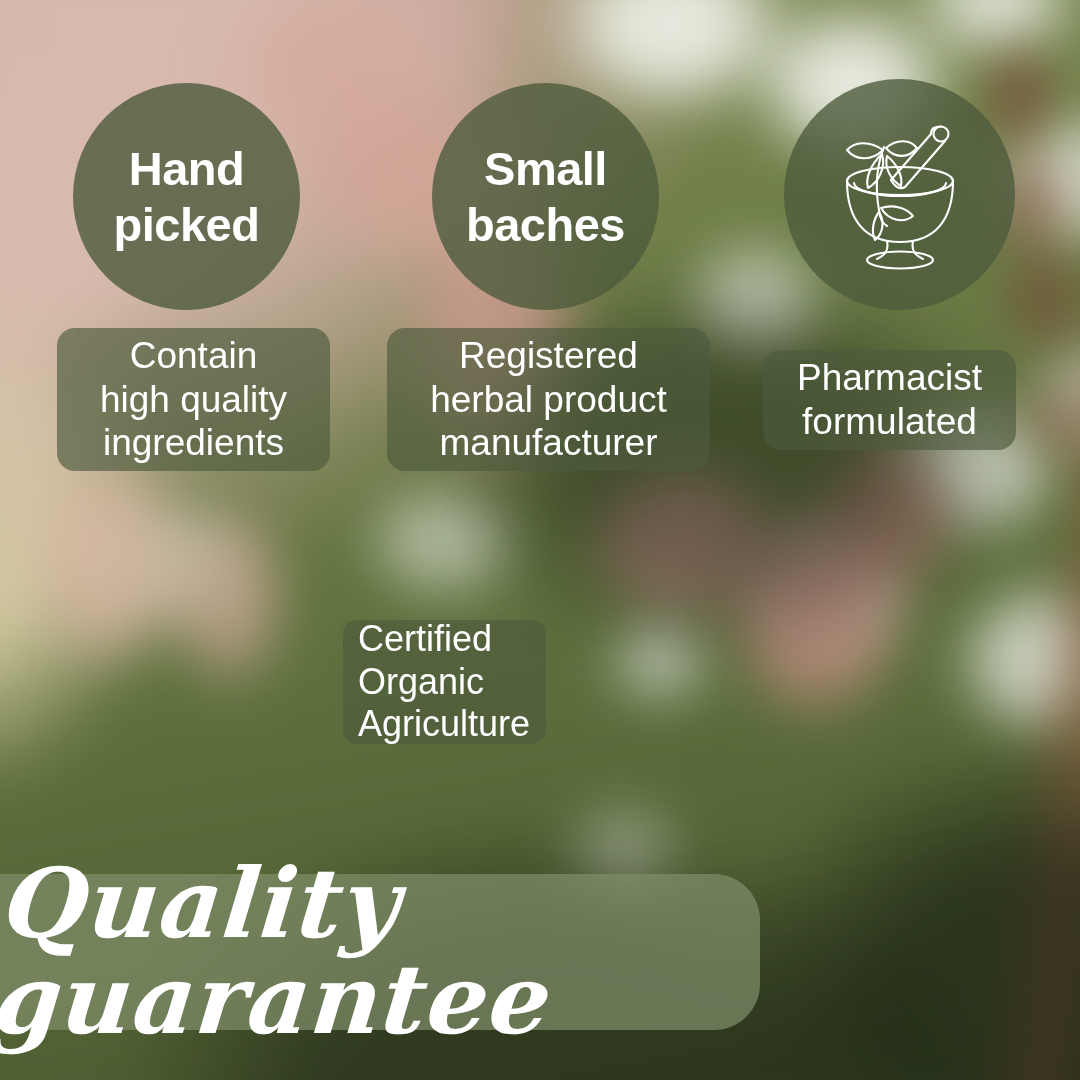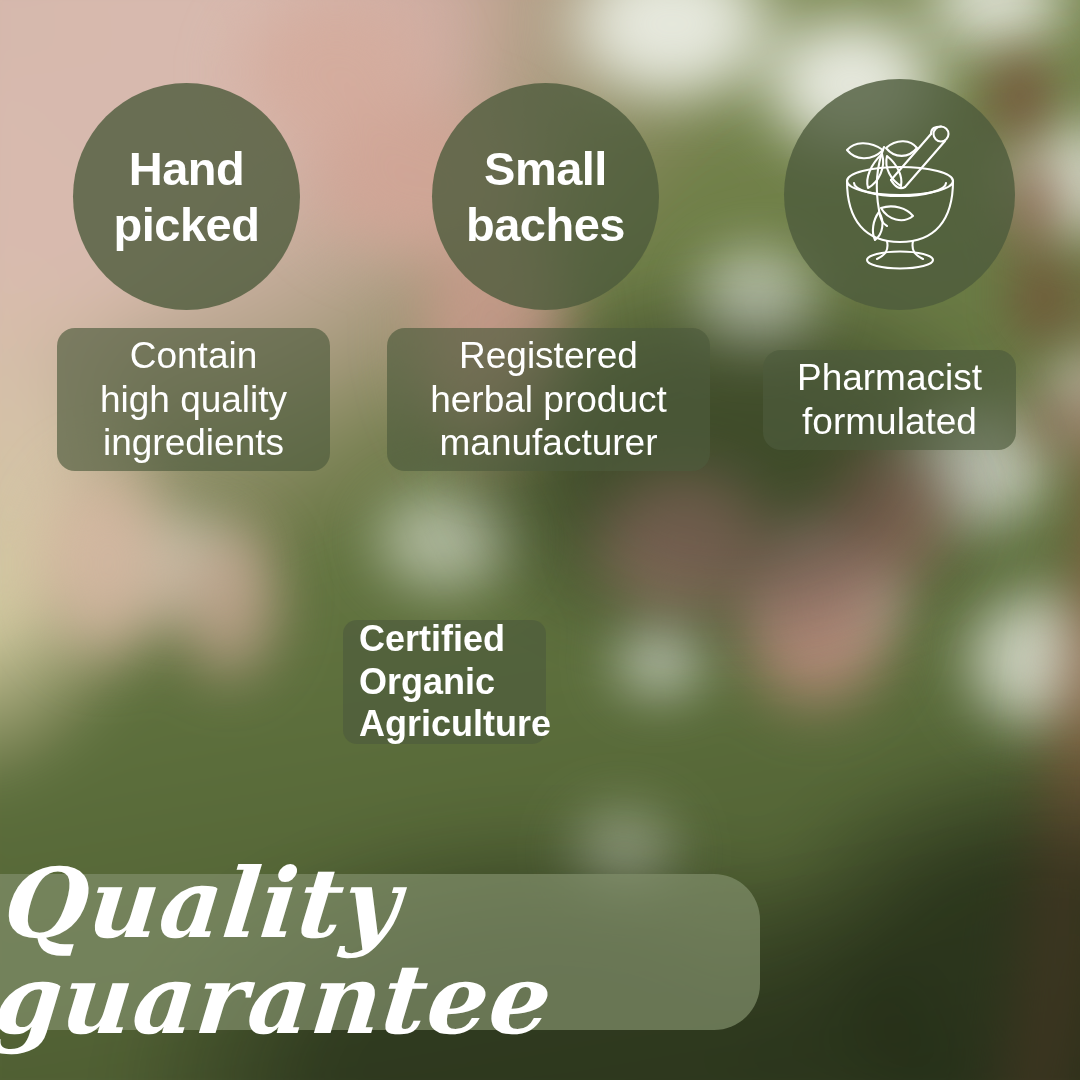--- a/index.html
+++ b/index.html
@@ -102,21 +102,21 @@
     border-radius: 18px;
     display: flex;
     align-items: center;
     color: #ffffff;
     font-size: 37px;
     line-height: 1.18;
     white-space: pre-line;
     padding: 16px 22px;
   }
   .text-chip.center { justify-content: center; text-align: center; }
-  .text-chip.left   { justify-content: flex-start; text-align: left; font-weight: bold; }
+  .text-chip.left   { justify-content: flex-end; text-align: left; }
 
   
   #organic-seal {
     position: absolute;
     left: 72px;
     top: 566px;
     width: 262px;
     height: 212px;
   }
   #organic-seal svg { display: block; width: 100%; height: 100%; }

